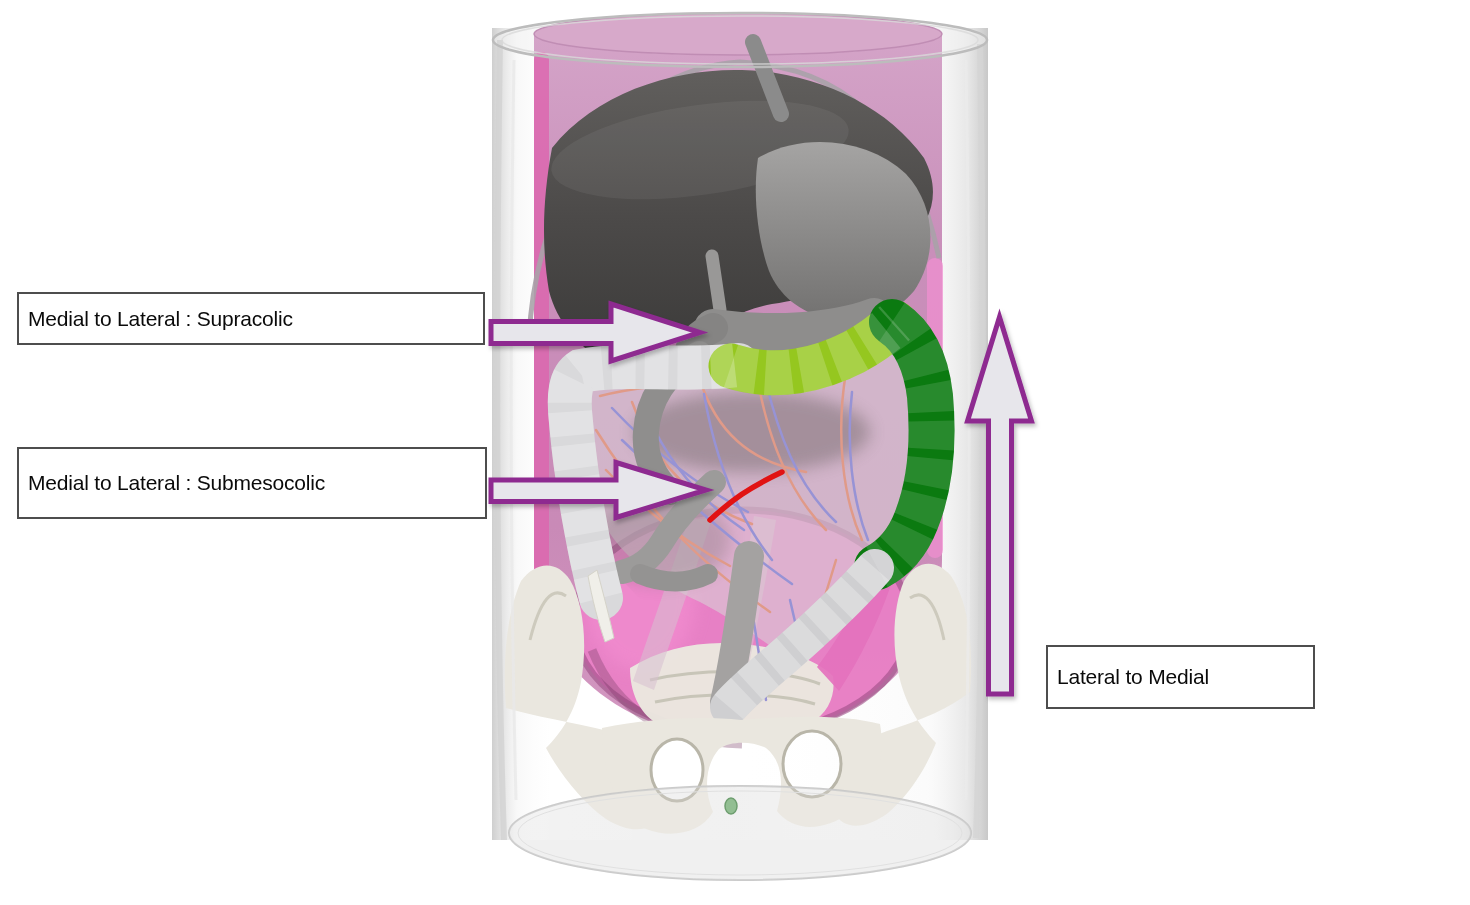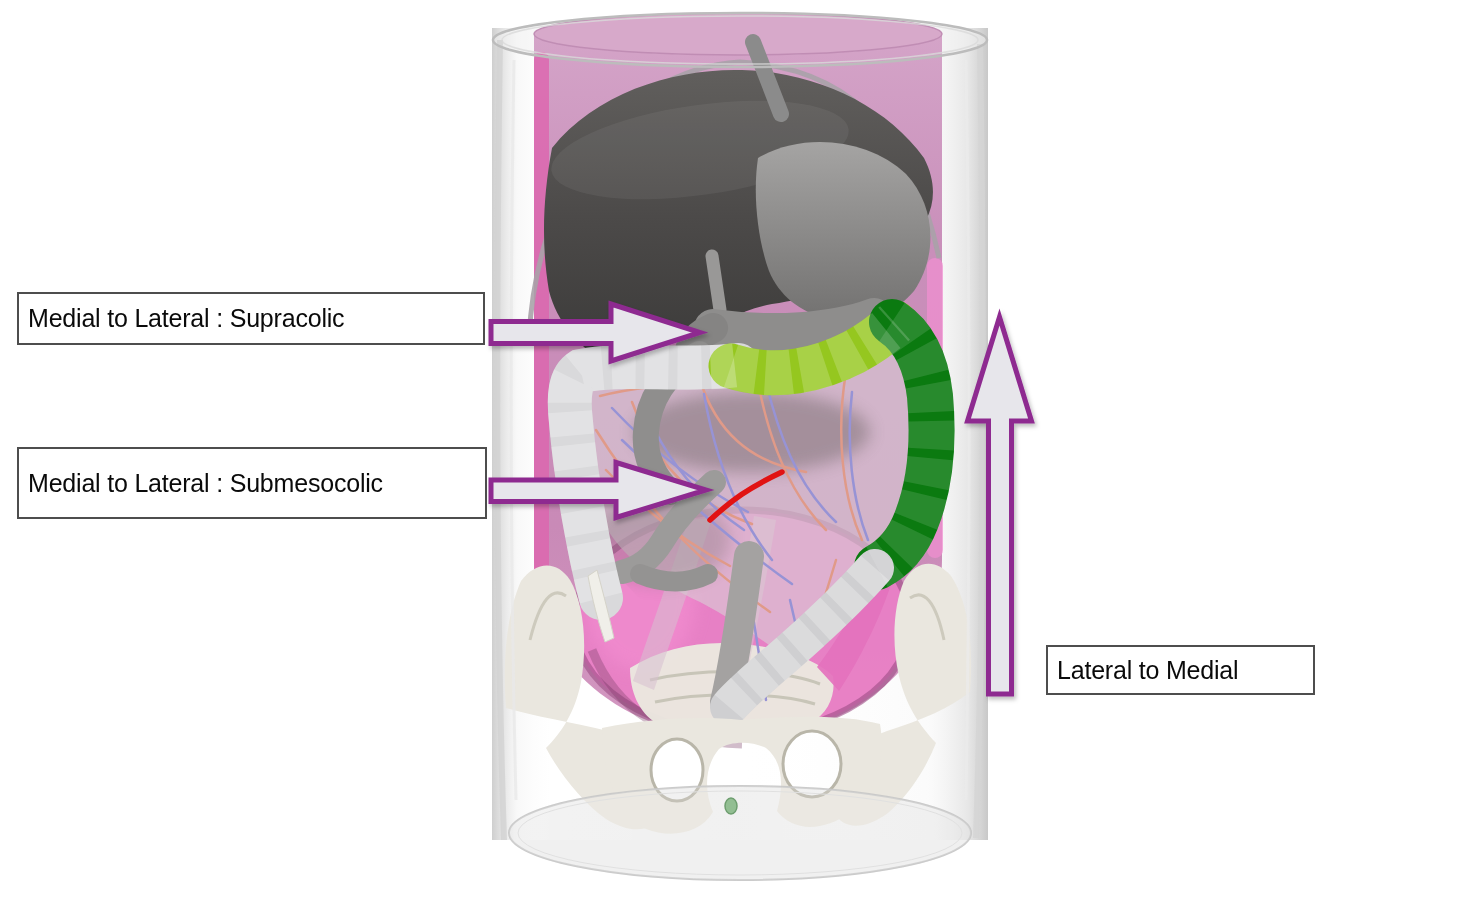--- a/index.html
+++ b/index.html
@@ -1,20 +1,20 @@
 <!DOCTYPE html>
 <html><head>
 <meta charset="utf-8">
 <style>
   html,body{margin:0;padding:0;background:#ffffff;}
   #stage{position:relative;width:1470px;height:905px;background:#ffffff;overflow:hidden;
          font-family:"Liberation Sans",sans-serif;}
   #scene{position:absolute;left:0;top:0;}
   .label-box{position:absolute;display:flex;align-items:center;background:#ffffff;
-             border:2px solid #4d4d4d;color:#0a0a0a;font-size:25px;letter-spacing:-0.2px;
+             border:2px solid #4d4d4d;color:#0a0a0a;font-size:21px;letter-spacing:-0.2px;
              padding:0 9px;box-sizing:border-box;white-space:nowrap;}
 </style>
 </head>
 <body>
 
 <div id="stage">
 
 <svg id="scene" width="1470" height="905" viewBox="0 0 1470 905">
   <defs>
     <linearGradient id="glassSide" x1="0" y1="0" x2="1" y2="0">
@@ -198,17 +198,17 @@
 </svg>
 
 <div class="label-box" style="left:17px;top:292px;width:468px;height:53px;">
   <span>Medial to Lateral : Supracolic</span>
 </div>
 
 <div class="label-box" style="left:17px;top:447px;width:470px;height:72px;">
   <span>Medial to Lateral : Submesocolic</span>
 </div>
 
-<div class="label-box" style="left:1046px;top:645px;width:269px;height:50px;">
+<div class="label-box" style="left:1046px;top:645px;width:269px;height:64px;">
   <span>Lateral to Medial</span>
 </div>
 
 </div>
 
 </body></html>

